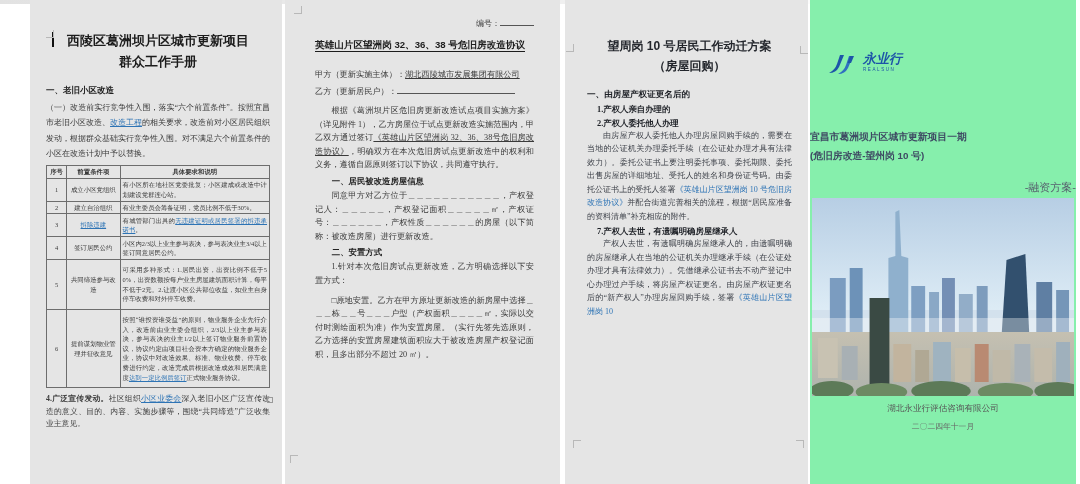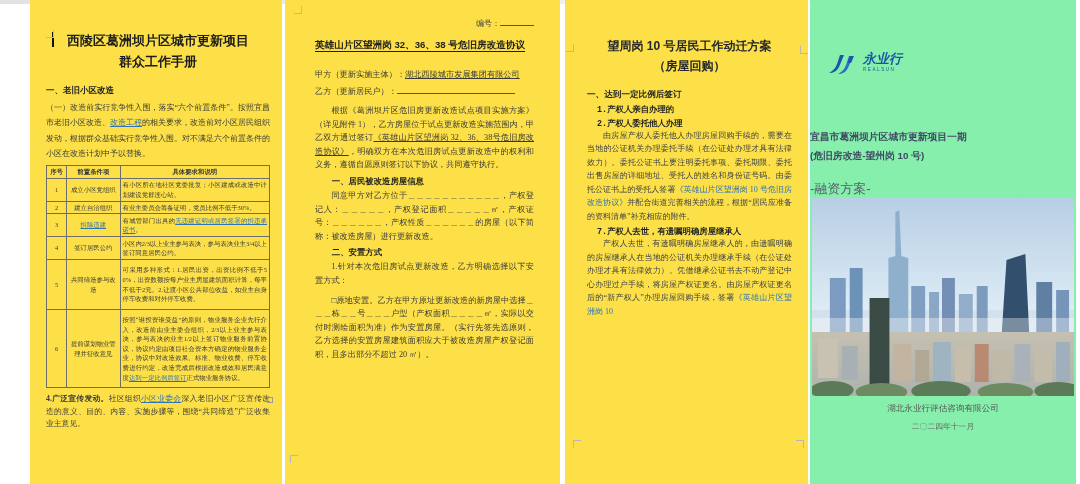--- a/index.html
+++ b/index.html
@@ -1,20 +1,20 @@
 <!DOCTYPE html>
 <html><head>
 <meta charset="utf-8">
 <style>
   html,body { margin:0; padding:0; background:#fff; }
   #canvas { position:relative; width:1080px; height:484px; background:#ffffff; overflow:hidden;
             font-family:"Liberation Serif", serif; color:#333; }
   .topstrip { position:absolute; left:0; top:0; width:100%; height:4px;
               background:linear-gradient(90deg,#e2e2e2,#efefef 50%,#fbfbfb 75%,#fff); }
-  .pg { position:absolute; top:0; height:484px; background:#fde047; box-sizing:border-box; }
+  .pg { position:absolute; top:0; height:484px; background:#e5e5e5; box-sizing:border-box; }
 
   
   .jt { text-align:justify; }
   .ind { text-indent:2em; }
   .link { color:#2e74b5; text-decoration:underline; }
   .book { color:#2e74b5; }
   .blank { display:inline-block; border-bottom:1px solid #555; height:9px; vertical-align:baseline; }
 
   
   #p1 { left:30px; width:252px; padding:30px 12px 0 16px; }
@@ -45,36 +45,36 @@
   #p2 .uline { text-decoration:underline; }
   #p2 .mt { margin-top:14px; }
 
   
   #p3 { left:565px; width:243px; padding:36px 16px 0 22px; }
   #p3 .title { text-align:center; font-weight:bold; font-size:12px; line-height:1.7; color:#23262c;
                font-family:"Liberation Sans", sans-serif; }
   #p3 .h1 { font-weight:bold; font-size:8.6px; color:#1d2026; margin-top:12px;
             font-family:"Liberation Sans", sans-serif; }
   #p3 .h2 { font-weight:bold; font-size:8.4px; color:#1d2026; margin-top:3px; text-indent:1.2em;
-            font-family:Liberation Mono, monospace; }
+            font-family:Liberation Serif, serif; }
   #p3 .body { font-size:8px; line-height:13.5px; color:#3d4149; }
 
   
   #p4 { left:810px; width:266px; background:#86efac; }
   #p4 .logo { position:absolute; left:18px; top:52px; display:flex; align-items:flex-start; }
   #p4 .logo svg { width:30px; height:24px; }
   #p4 .logotxt { margin-left:5px; }
   #p4 .logocn { font-size:13px; font-weight:bold; font-style:italic; color:#1d55a8; line-height:1.1; }
   #p4 .logoen { font-size:4.5px; letter-spacing:1.6px; color:#1d55a8; margin-top:1px;
                 font-family:"Liberation Sans", sans-serif; }
   #p4 .ctitle { position:absolute; left:0; top:128px; width:100%; text-align:left; color:#3e4a63;
                 font-size:9.8px; line-height:1.9; font-weight:600;
                 font-family:"Liberation Sans", sans-serif; }
-  #p4 .csub { position:absolute; left:0; top:180px; width:100%; text-align:left; color:#57606e;
-              font-size:13px; font-family:"Liberation Sans", sans-serif; }
+  #p4 .csub { position:absolute; left:0; top:180px; width:100%; text-align:right; color:#57606e;
+              font-size:11px; font-family:"Liberation Sans", sans-serif; }
   #p4 .photo { position:absolute; left:2px; top:198px; width:262px; height:198px; }
   #p4 .company { position:absolute; left:0; top:403px; width:100%; text-align:center; color:#575757;
                  font-size:8.6px; font-family:"Liberation Sans", sans-serif; }
   #p4 .cdate { position:absolute; left:0; top:421px; width:100%; text-align:center; color:#666;
                font-size:7.8px; font-family:"Liberation Sans", sans-serif; }
 
   
   .cm { position:absolute; width:7px; height:7px; border:0 solid #b8b8b8; }
   .cm-br { border-bottom-width:1px; border-right-width:1px; }
   .cm-bl { border-bottom-width:1px; border-left-width:1px; }
@@ -156,21 +156,21 @@
     <div class="sec">二、安置方式</div>
     <div class="body jt ind">1.针对本次危旧房试点更新改造，乙方明确选择以下安置方式：</div>
     <div class="body jt ind" style="margin-top:6px">□原地安置。乙方在甲方原址更新改造的新房屋中选择＿＿＿栋＿＿号＿＿＿户型（产权面积＿＿＿＿㎡，实际以交付时测绘面积为准）作为安置房屋。（实行先签先选原则，乙方选择的安置房屋建筑面积应大于被改造房屋产权登记面积，且多出部分不超过 20 ㎡）。</div>
   </div>
 
   <div class="pg" id="p3">
     <div class="title">
       <div>望周岗 10 号居民工作动迁方案</div>
       <div>（房屋回购）</div>
     </div>
-    <div class="h1">一、达到一定比例后签订</div>
+    <div class="h1">一、由房屋产权证更名后的</div>
     <div class="h2">1.产权人亲自办理的</div>
     <div class="h2">2.产权人委托他人办理</div>
     <div class="body jt ind"><span>由房屋产权人委托他人办理房屋回购手续的，需要在当地的公证机关办理委托手续（在公证处办理才具有法律效力）。委托公证书上要注明委托事项、委托期限、委托出售房屋的详细地址、受托人的姓名和身份证号码。由委托公证书上的受托人签署</span><span class="book">《英雄山片区望洲岗 10 号危旧房改造协议》</span><span>并配合街道完善相关的流程，根据“居民应准备的资料清单”补充相应的附件。</span></div>
     <div class="h2">7.产权人去世，有遗嘱明确房屋继承人</div>
     <div class="body jt ind"><span>产权人去世，有遗嘱明确房屋继承人的，由遗嘱明确的房屋继承人在当地的公证机关办理继承手续（在公证处办理才具有法律效力）。凭借继承公证书去不动产登记中心办理过户手续，将房屋产权证更名。由房屋产权证更名后的“新产权人”办理房屋回购手续，签署</span><span class="book">《英雄山片区望洲岗 10</span></div>
   </div>
 
   <div class="pg" id="p4">
     <div class="logo">
       <svg viewBox="0 0 30 22">

